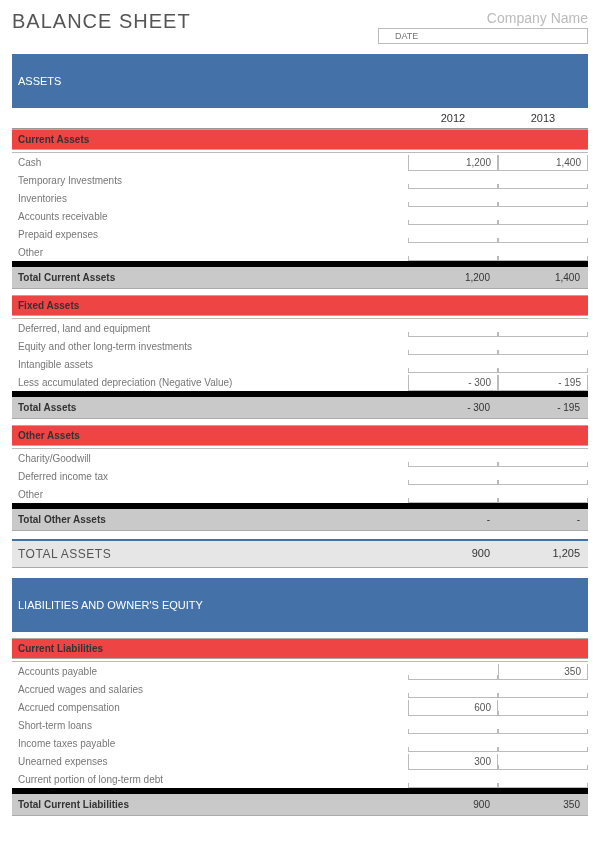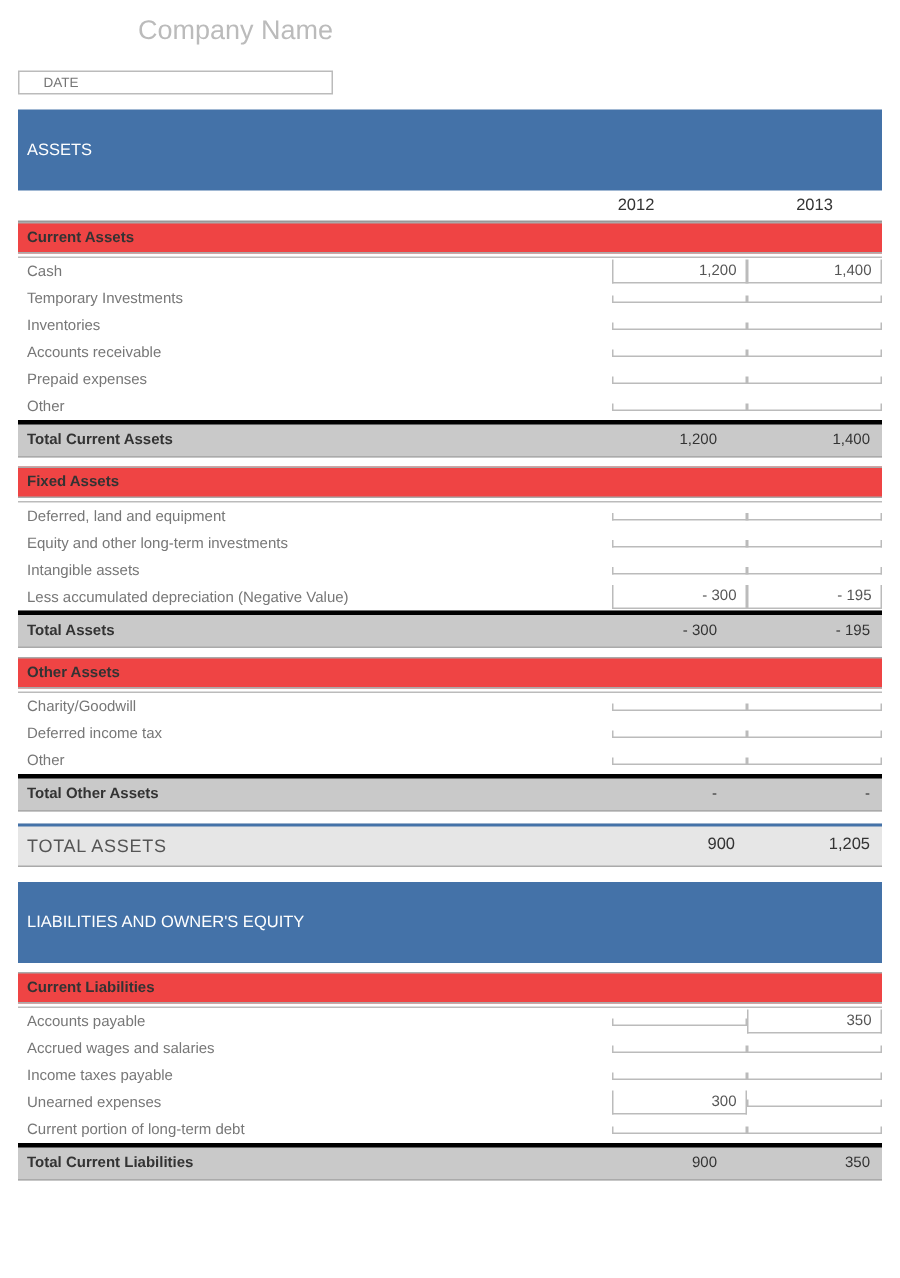--- a/index.html
+++ b/index.html
@@ -1,45 +1,46 @@
 <!DOCTYPE html>
 <html><head>
 <meta charset="utf-8">
 <style>
   * { box-sizing: border-box; margin: 0; padding: 0; }
   body { font-family: Arial, Helvetica, sans-serif; font-size: 10px; color: #333; background: #fff; width: 600px; }
   .page { padding: 10px 12px; }
   .header { display: flex; justify-content: space-between; align-items: flex-start; margin-bottom: 4px; }
   .title { font-size: 20px; font-weight: normal; letter-spacing: 1px; color: #555; }
   .company-block { text-align: right; }
-  .company-name { font-size: 18px; color: #bbb; margin-bottom: 16px; display: block; }
+  .company-name { font-size: 14px; color: #bbb; margin-bottom: 2px; display: block; }
   .date-input { width: 210px; height: 16px; border: 1px solid #bbb; font-size: 9px; color: #aaa; padding: 0 16px; background: #fff; }
   .section-bar { background: #4472a8; color: #fff; font-size: 11px; padding: 21px 6px; margin-top: 10px; }
-  .year-row { display: flex; border-bottom: 1px solid #999; padding: 4px 0; gap: 29px; }
+  .year-row { display: flex; border-bottom: 1px solid #999; padding: 4px 0; }
   .year-row .lab { flex: 1; }
   .year-row .col { width: 90px; text-align: center; font-size: 11px; color: #333; }
   .sub-header { background: #ef4444; font-weight: bold; font-size: 10px; padding: 4px 6px; border-top: 1px solid #aaa; border-bottom: 1px solid #aaa; }
-  .row { display: flex; align-items: center; min-height: 18px; }
+  .row { display: flex; align-items: flex-end; min-height: 18px; }
   .row .lab { flex: 1; padding: 3px 6px; color: #777; font-size: 10px; }
   .row .cell { width: 90px; border: 1px solid #bbb; border-top: none; padding: 2px 6px; text-align: right; font-size: 10px; color: #555; background: #fff; }
   .rows-wrap { border-top: 1px solid #bbb; margin-top: 2px; }
   .rows-wrap .row:first-child .cell { }
-  .total-row { display: flex; background: #c9c9c9; border-top: 3px solid #000000; border-bottom: 1px solid #aaa; gap: 12px; }
+  .total-row { display: flex; background: #c9c9c9; border-top: 6px solid #000000; border-bottom: 1px solid #aaa; }
   .total-row .lab { flex: 1; padding: 5px 6px; font-weight: bold; font-size: 10px; }
   .total-row .col { width: 90px; text-align: right; padding: 5px 8px; font-size: 10px; color: #333; }
   .grand-total { display: flex; background: #e6e6e6; border-top: 2px solid #4472a8; border-bottom: 1px solid #aaa; margin-top: 8px; }
   .grand-total .lab { flex: 1; padding: 6px 6px; font-size: 12px; color: #555; letter-spacing: 0.5px; }
   .grand-total .col { width: 90px; text-align: right; padding: 6px 8px; font-size: 11px; color: #333; }
   .gap { height: 6px; }
 </style>
 </head>
 <body>
 
 <div class="page">
   <div class="header">
+    <div class="title">BALANCE SHEET</div>
     <div class="company-block">
       <span class="company-name">Company Name</span>
       <input class="date-input" placeholder="DATE" style="">
     </div>
   </div>
 
   <div class="section-bar">ASSETS</div>
   <div class="year-row">
     <div class="lab"></div>
     <div class="col">2012</div>
@@ -154,20 +155,30 @@
         <div class="lab">Accounts payable</div>
         <div class="cell"></div>
         <div class="cell">350</div>
       </div>
       <div class="row">
         <div class="lab">Accrued wages and salaries</div>
         <div class="cell"></div>
         <div class="cell"></div>
       </div>
       <div class="row">
+        <div class="lab">Accrued compensation</div>
+        <div class="cell">600</div>
+        <div class="cell"></div>
+      </div>
+      <div class="row">
+        <div class="lab">Short-term loans</div>
+        <div class="cell"></div>
+        <div class="cell"></div>
+      </div>
+      <div class="row">
         <div class="lab">Income taxes payable</div>
         <div class="cell"></div>
         <div class="cell"></div>
       </div>
       <div class="row">
         <div class="lab">Unearned expenses</div>
         <div class="cell">300</div>
         <div class="cell"></div>
       </div>
       <div class="row">

